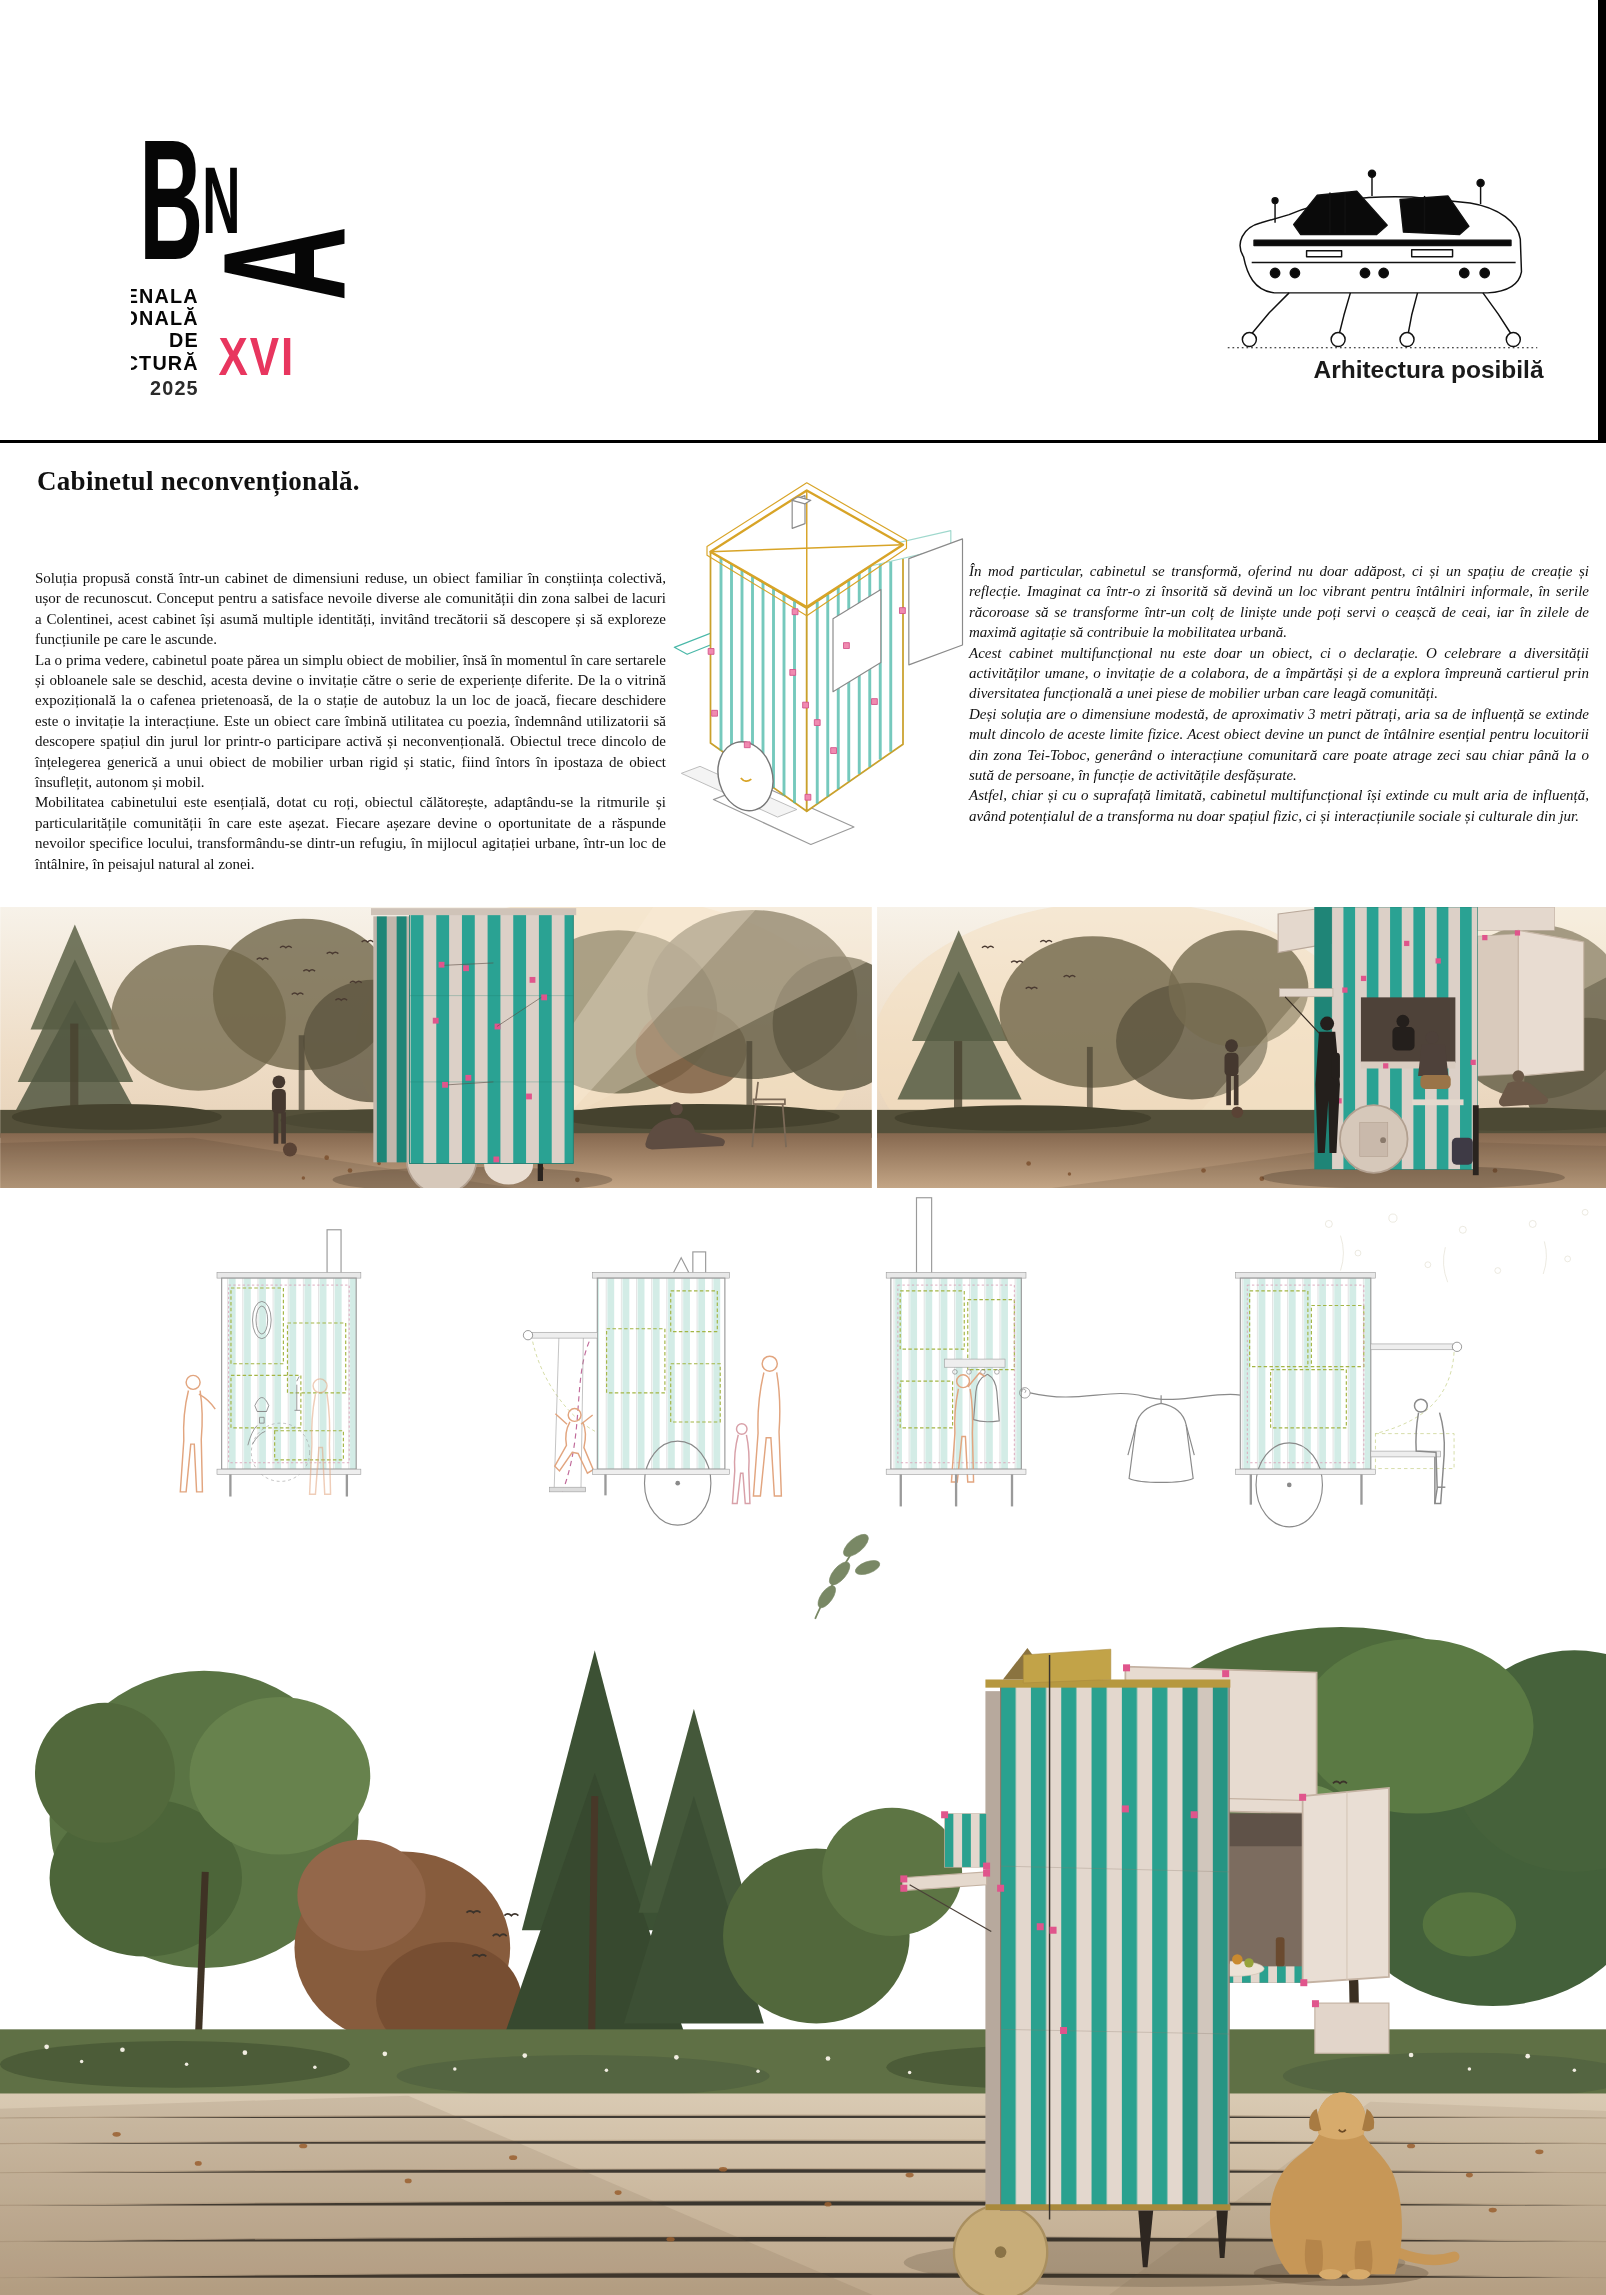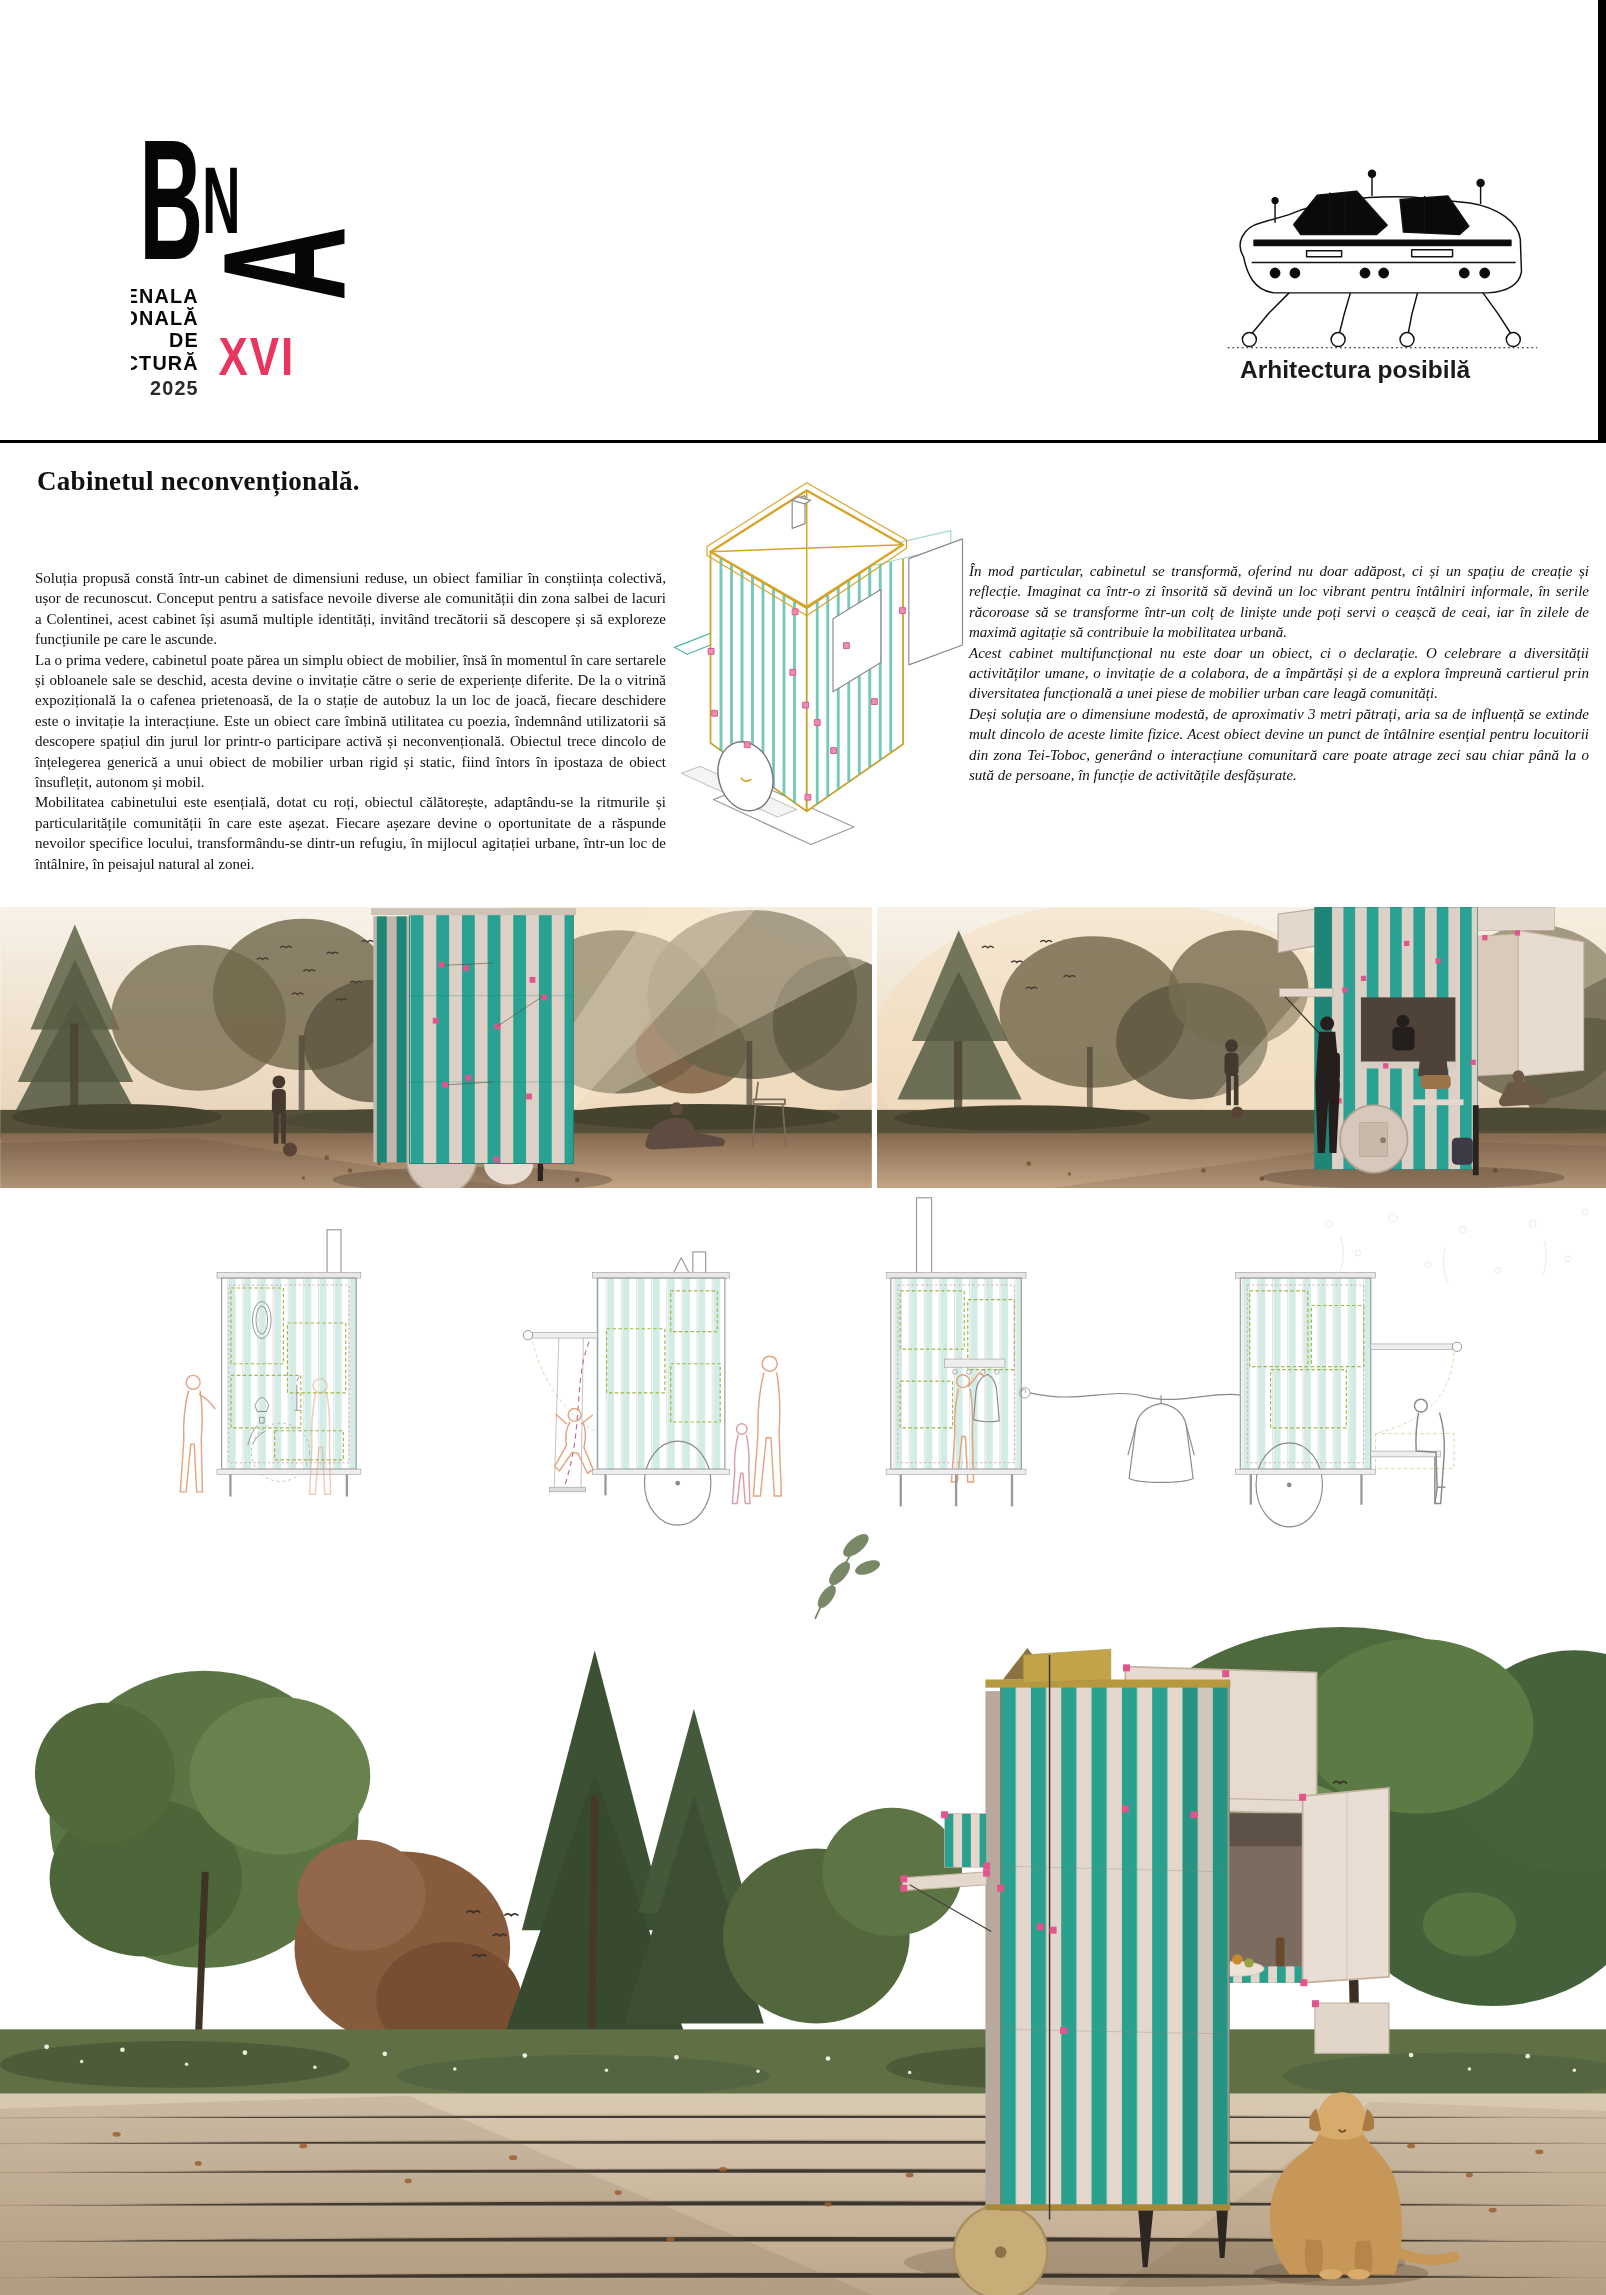--- a/index.html
+++ b/index.html
@@ -2,21 +2,21 @@
 <html style="font-size:9.3px"><head>
 <meta charset="utf-8">
 <style>
   html,body{margin:0;padding:0;background:#888;}
   .board{position:relative;width:1607px;height:2295px;background:#ffffff;overflow:hidden;
          font-family:"Liberation Serif",serif;color:#111;}
   .abs{position:absolute;}
   
   .edge-bar{left:1598px;top:0;width:8.7px;height:441px;background:#000;}
   .divider{left:0;top:440px;width:1607px;height:2.9px;background:#000;}
-  .theme-caption{left:1240px;top:356px;width:245px;text-align:left;
+  .theme-caption{left:1306px;top:356px;width:245px;text-align:center;
     font-family:"Liberation Sans",sans-serif;font-weight:bold;font-size:24.5px;color:#1a1a1a;}
   
   .title{left:37px;top:466px;font-size:27px;font-weight:bold;letter-spacing:0.3px;}
   .authors{left:37px;top:506px;font-size:15.7px;font-weight:bold;line-height:20px;}
   .authors .indent{padding-left:56px;}
   
   .col{font-size:15px;line-height:20.4px;text-align:justify;}
   .col p{margin:0;}
   .col-left{left:35px;top:568px;width:631px;}
   .col-right{left:969px;top:561px;width:620px;font-style:italic;}
@@ -159,20 +159,21 @@
 
   <div class="abs col col-left">
     <p>Soluția propusă constă într-un cabinet de dimensiuni reduse, un obiect familiar în conștiința colectivă, ușor de recunoscut. Conceput pentru a satisface nevoile diverse ale comunității din zona salbei de lacuri a Colentinei, acest cabinet își asumă multiple identități, invitând trecătorii să descopere și să exploreze funcțiunile pe care le ascunde.</p>
     <p>La o prima vedere, cabinetul poate părea un simplu obiect de mobilier, însă în momentul în care sertarele și obloanele sale se deschid, acesta devine o invitație către o serie de experiențe diferite. De la o vitrină expozițională la o cafenea prietenoasă, de la o stație de autobuz la un loc de joacă, fiecare deschidere este o invitație la interacțiune. Este un obiect care îmbină utilitatea cu poezia, îndemnând utilizatorii să descopere spațiul din jurul lor printr-o participare activă și neconvențională. Obiectul trece dincolo de înțelegerea generică a unui obiect de mobilier urban rigid și static, fiind întors în ipostaza de obiect însuflețit, autonom și mobil.</p>
     <p>Mobilitatea cabinetului este esențială, dotat cu roți, obiectul călătorește, adaptându-se la ritmurile și particularitățile comunității în care este așezat. Fiecare așezare devine o oportunitate de a răspunde nevoilor specifice locului, transformându-se dintr-un refugiu, în mijlocul agitației urbane, într-un loc de întâlnire, în peisajul natural al zonei.</p>
   </div>
   <div class="abs col col-right">
     <p>În mod particular, cabinetul se transformă, oferind nu doar adăpost, ci și un spațiu de creație și reflecție. Imaginat ca într-o zi însorită să devină un loc vibrant pentru întâlniri informale, în serile răcoroase să se transforme într-un colț de liniște unde poți servi o ceașcă de ceai, iar în zilele de maximă agitație să contribuie la mobilitatea urbană.</p>
     <p>Acest cabinet multifuncțional nu este doar un obiect, ci o declarație. O celebrare a diversității activităților umane, o invitație de a colabora, de a împărtăși și de a explora împreună cartierul prin diversitatea funcțională a unei piese de mobilier urban care leagă comunități.</p>
     <p>Deși soluția are o dimensiune modestă, de aproximativ 3 metri pătrați, aria sa de influență se extinde mult dincolo de aceste limite fizice. Acest obiect devine un punct de întâlnire esențial pentru locuitorii din zona Tei-Toboc, generând o interacțiune comunitară care poate atrage zeci sau chiar până la o sută de persoane, în funcție de activitățile desfășurate.</p>
+    <p>Astfel, chiar și cu o suprafață limitată, cabinetul multifuncțional își extinde cu mult aria de influență, având potențialul de a transforma nu doar spațiul fizic, ci și interacțiunile sociale și culturale din jur.</p>
   </div>
 
   <svg class="abs" style="left:0;top:907px;" width="872" height="281" viewBox="0 0 1495 482">
     <defs>
       <linearGradient id="rlsky" x1="0" y1="0" x2="0" y2="1">
         <stop offset="0" stop-color="#f7f2e9"></stop>
           <stop offset="0.55" stop-color="#eedcc5"></stop>
           <stop offset="1" stop-color="#e2ccb2"></stop>
       </linearGradient>
       <linearGradient id="rlground" x1="0" y1="0" x2="0" y2="1">

